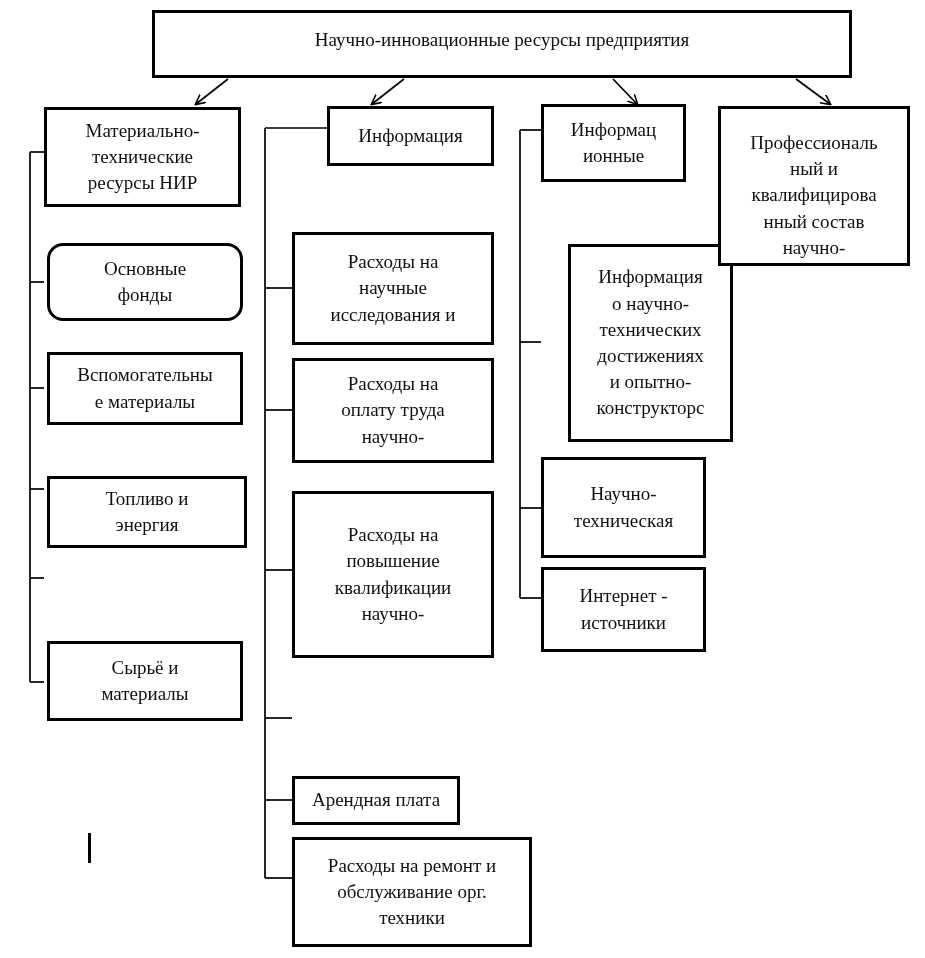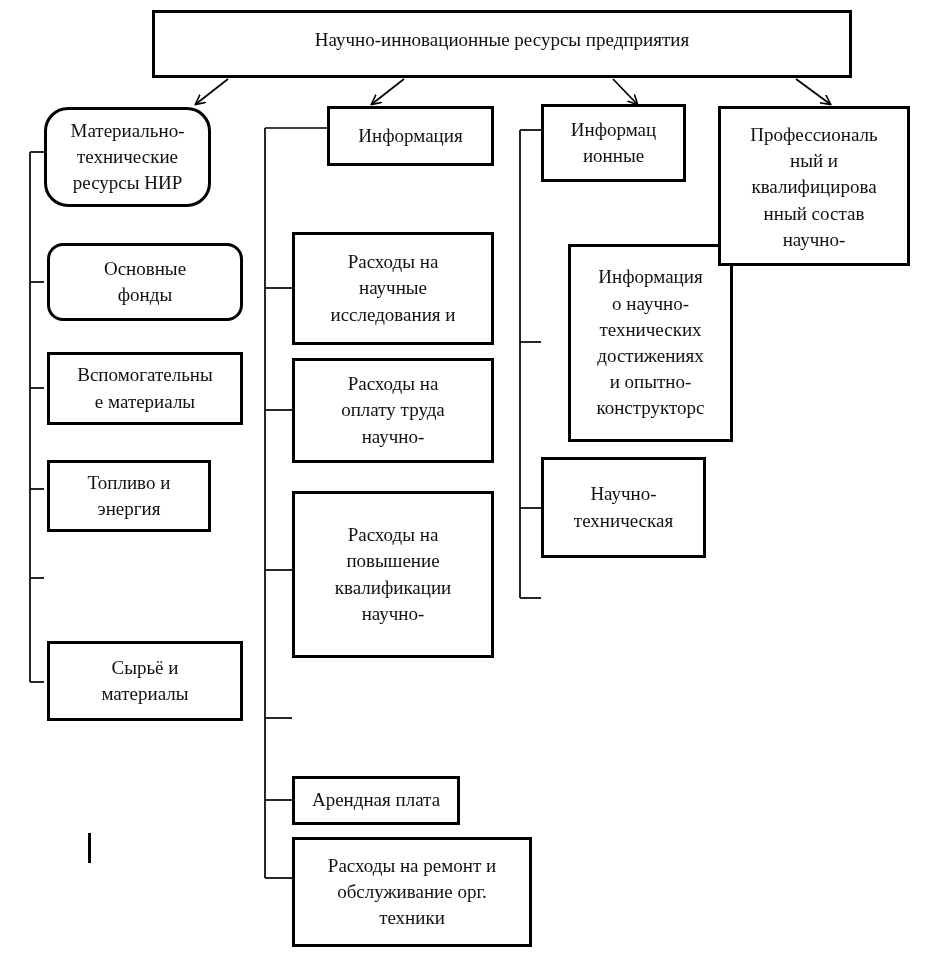--- a/index.html
+++ b/index.html
@@ -29,21 +29,21 @@
     position: absolute;
     box-sizing: border-box;
     background: #ffffff;
     border: 3px solid #000000;
     display: flex;
     align-items: center;
     justify-content: center;
     text-align: center;
     color: #111111;
     line-height: 1.38;
-    padding: 10px 6px;
+    padding: 2px 6px;
     z-index: 2;
   }
   .node .txt {
     display: block;
     width: 100%;
     white-space: pre-line;
   }
   .root {
     border-width: 3px;
     font-size: 19px;
@@ -104,37 +104,37 @@
       <path d="M520,342 L541,342"></path>
       <path d="M520,508 L541,508"></path>
       <path d="M520,598 L541,598"></path>
     </g>
   </svg>
 
   <div class="node root" style="left:152px; top:10px; width:700px; height:68px;">
     <span class="txt">Научно-инновационные ресурсы предприятия</span>
   </div>
 
-  <div class="node lvl1" style="left:44px; top:107px; width:167px; height:100px;border-radius:24px;">
+  <div class="node lvl1" style="left:44px; top:107px; width:197px; height:100px;">
     <span class="txt">Материально-
 технические
 ресурсы НИР</span>
   </div>
 
   <div class="node leaf" style="left:47px; top:243px; width:196px; height:78px;border-radius:16px;">
     <span class="txt">Основные
 фонды</span>
   </div>
 
   <div class="node leaf" style="left:47px; top:352px; width:196px; height:73px;">
     <span class="txt">Вспомогательны
 е материалы</span>
   </div>
 
-  <div class="node leaf" style="left:47px; top:460px; width:164px; height:72px;">
+  <div class="node leaf" style="left:47px; top:476px; width:200px; height:72px;">
     <span class="txt">Топливо и
 энергия</span>
   </div>
 
 
   <div class="node leaf" style="left:47px; top:641px; width:196px; height:80px;">
     <span class="txt">Сырьё и
 материалы</span>
   </div>
 
@@ -184,20 +184,24 @@
 достижениях
 и опытно-
 конструкторс</span>
   </div>
 
   <div class="node leaf" style="left:541px; top:457px; width:165px; height:101px;">
     <span class="txt">Научно-
 техническая</span>
   </div>
 
+  <div class="node leaf" style="left:541px; top:567px; width:165px; height:85px;">
+    <span class="txt">Интернет -
+источники</span>
+  </div>
 
   <div class="node lvl1" style="left:718px; top:106px; width:192px; height:160px;align-items:flex-end;">
     <span class="txt">Профессиональ
 ный и
 квалифицирова
 нный состав
 научно-</span>
   </div>
 
   <div class="tick" style="left:88px; top:833px; width:3px; height:30px;"></div>

